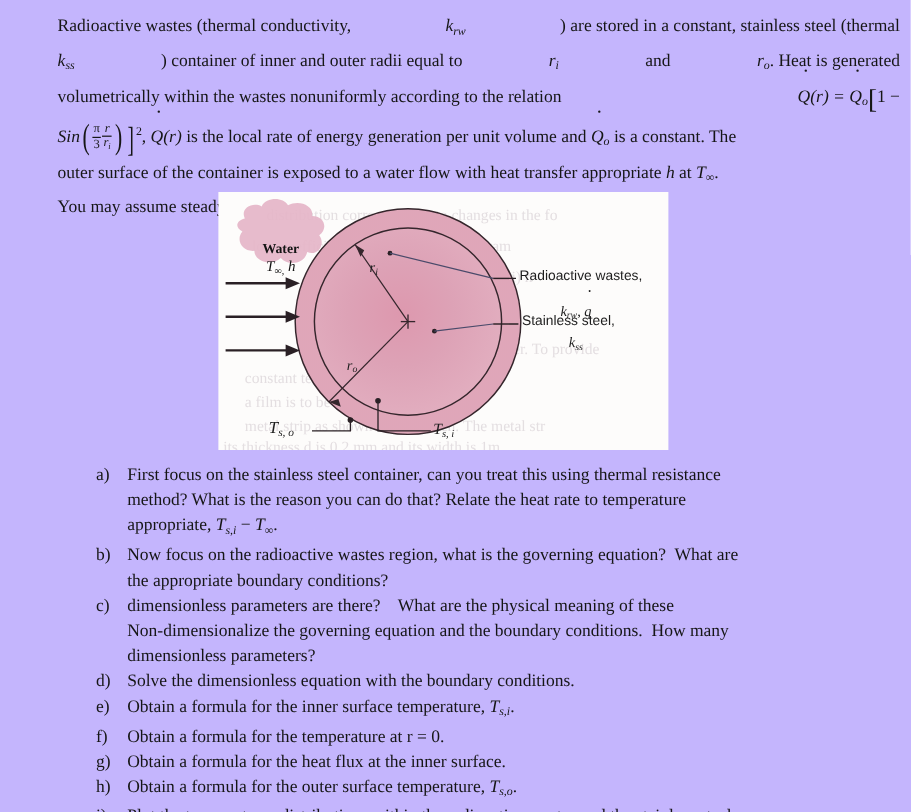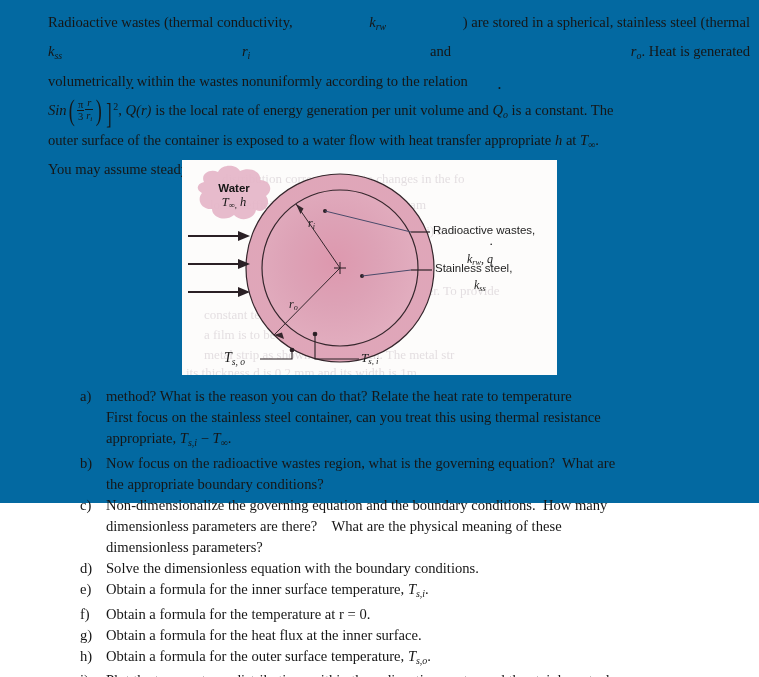--- a/index.html
+++ b/index.html
@@ -10,22 +10,22 @@
   body {
     width: 759px;
     height: 677px;
     overflow: hidden;
     font-family: "Liberation Serif", serif;
     color: #1a1a1a;
   }
   .page {
     position: relative;
     width: 759px;
-    height: 503px;
-    background: #0369a1;
+    height: 677px;
+    background: #c4b5fd;
   }
 
   
   .statement {
     position: absolute;
     left: 48px;
     top: 10px;
     width: 702px;
     font-size: 14.6px;
     line-height: 25.5px;
@@ -157,26 +157,27 @@
     position: absolute;
     left: 14px;
     top: 17px;
     width: 76px;
     height: 44px;
     text-align: center;
   }
   .water-blob .txt1 {
     position: relative;
     display: block;
-    font-family: Liberation Sans, sans-serif;
+    font-family: Liberation Serif, serif;
     font-weight: bold;
     font-size: 11.5px;
     color: #151515;
     padding-top: 5px;
     z-index: 2;
+    margin-top: 20px;
   }
   .water-blob .txt2 {
     position: relative;
     display: block;
     font-family: "Liberation Serif", serif;
     font-style: italic;
     font-size: 12.5px;
     color: #151515;
     padding-top: 1px;
     z-index: 2;
@@ -217,32 +218,34 @@
 </head>
 <body>
 
 <div class="page">
 
   <div class="statement">
 
     <div class="line j">
       <span>Radioactive wastes (thermal conductivity,</span>
       <span><span class="mi">k</span><sub class="s">rw</sub></span>
-      <span>) are stored in a spherical, stainless steel (thermal</span>
+      <span>) are stored in a constant, stainless steel (thermal</span>
     </div>
 
     <div class="line j">
       <span><span class="mi">k</span><sub class="s">ss</sub></span>
+      <span>) container of inner and outer radii equal to</span>
       <span><span class="mi">r</span><sub class="s">i</sub></span>
       <span>and</span>
       <span><span class="mi">r</span><sub class="s">o</sub><span>. Heat is generated</span></span>
     </div>
 
     <div class="line j">
       <span>volumetrically within the wastes nonuniformly according to the relation</span>
+      <span><span class="mi dot">Q</span><span class="mi">(r) =</span> <span class="mi dot">Q</span><sub class="s">o</sub><span class="bigbr">[</span><span class="mu">1 −</span></span>
     </div>
 
     <div class="line">
       <span><span class="mi">Sin</span><span class="frac-grp">
             <span class="paren">(</span>
             <span class="frac">
               <span class="num mu">π</span>
               <span class="bar"></span>
               <span class="den mu">3</span>
             </span>
@@ -367,24 +370,24 @@
     <div class="fig-label-serif" style="left:42px; top:190px; font-size:14px;"><span class="mi">T</span><sub class="s">s, o</sub></div>
     <div class="fig-label-serif" style="left:179px; top:190px; font-size:13px;"><span class="mi">T</span><sub class="s">s, i</sub></div>
   </div>
 
   <div class="qlist">
 
     <div class="qrow">
       <div class="qlet">a)</div>
       <div class="qtxt">
         <div class="j">
+          <span>First focus on the stainless steel container, can you treat this using thermal resistance</span>
+        </div>
+        <div class="j">
           <span>method? What is the reason you can do that? Relate the heat rate to temperature</span>
-        </div>
-        <div class="j">
-          <span>First focus on the stainless steel container, can you treat this using thermal resistance</span>
         </div>
         <div>
           <span>appropriate,</span>
           <span><span class="mi">T</span><sub class="s">s,i</sub></span>
           <span class="mu">−</span>
           <span><span class="mi">T</span><sub class="sn">∞</sub><span>.</span></span>
         </div>
       </div>
     </div>
 
@@ -395,24 +398,24 @@
             <span>Now focus on the radioactive wastes region, what is the governing equation?  What are</span>
           </div>
         <div>the appropriate boundary conditions?</div>
       </div>
     </div>
 
     <div class="qrow">
       <div class="qlet">c)</div>
       <div class="qtxt">
         <div class="j">
+            <span>dimensionless parameters are there?    What are the physical meaning of these</span>
+          </div>
+        <div class="j">
             <span>Non-dimensionalize the governing equation and the boundary conditions.  How many</span>
-          </div>
-        <div class="j">
-            <span>dimensionless parameters are there?    What are the physical meaning of these</span>
           </div>
         <div>dimensionless parameters?</div>
       </div>
     </div>
 
     <div class="qrow">
       <div class="qlet">d)</div>
       <div class="qtxt">
         <div>Solve the dimensionless equation with the boundary conditions.</div>
       </div>

